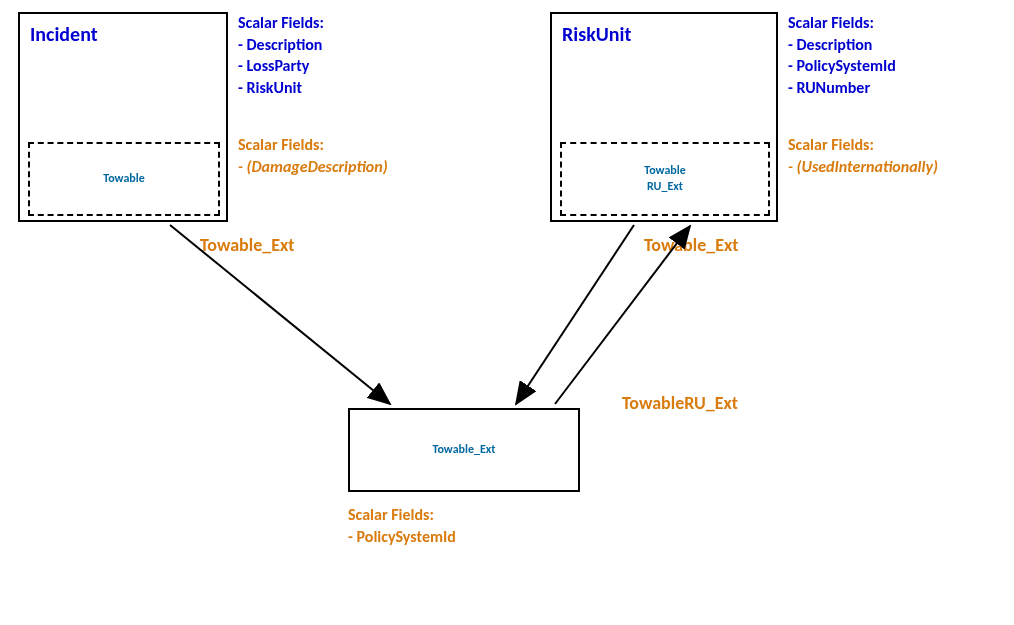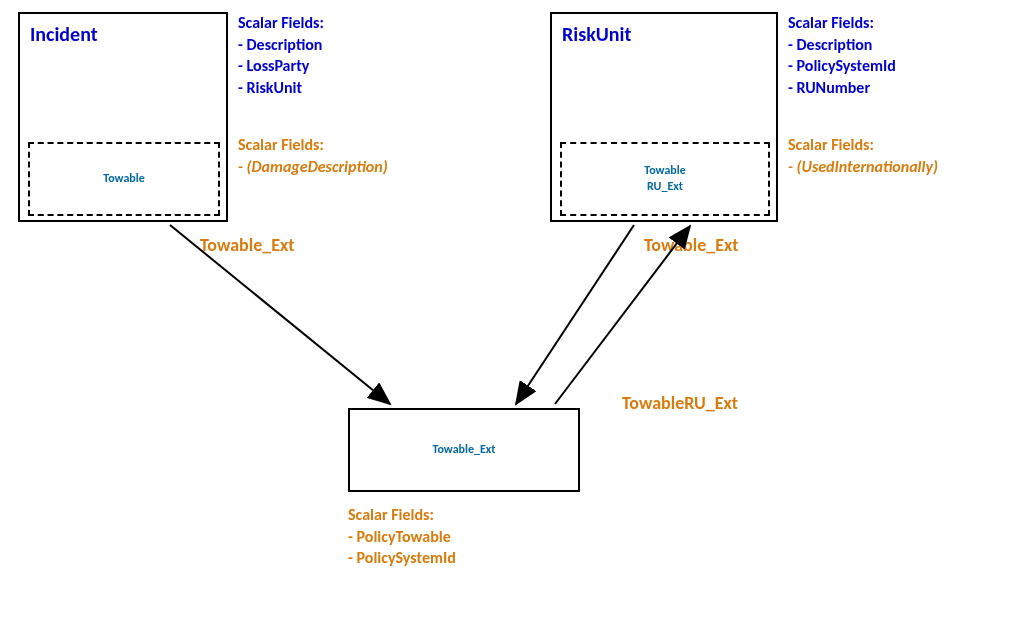--- a/index.html
+++ b/index.html
@@ -100,21 +100,20 @@
   <div>Scalar Fields:</div>
   <div class="italic">- (UsedInternationally)</div>
 </div>
 
 <div class="box" style="left:348px; top:408px; width:232px; height:84px; display:flex; align-items:center; justify-content:center;">
   <div class="ext-label">Towable_Ext</div>
 </div>
 
 <div class="field-block orange-text" style="left:348px; top:504px;">
   <div>Scalar Fields:</div>
-  <div>- PolicyTowable</div>
   <div>- PolicySystemId</div>
 </div>
 
 <div class="rel-label" style="left:200px; top:234px;">Towable_Ext</div>
 <div class="rel-label" style="left:644px; top:234px;">Towable_Ext</div>
 <div class="rel-label" style="left:622px; top:392px;text-align:right;">TowableRU_Ext</div>
 
 <svg class="connector">
   <defs>
     <marker id="arrowhead" markerWidth="12" markerHeight="10" refX="11" refY="5" orient="auto">

